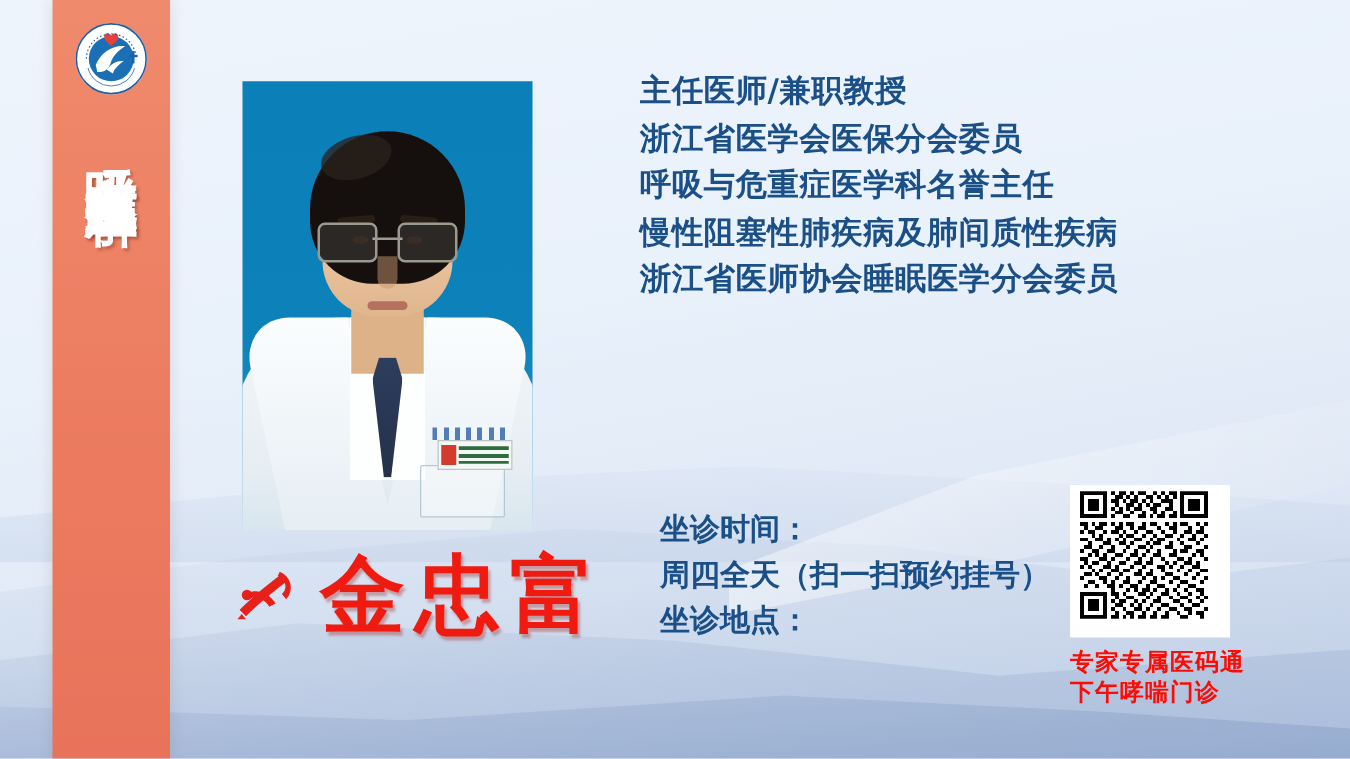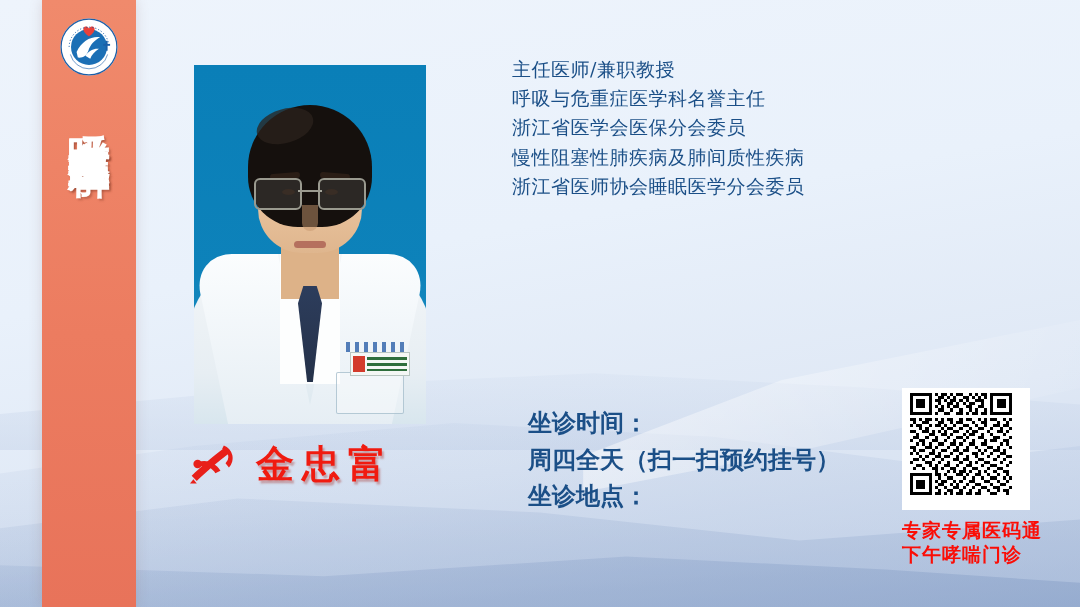--- a/index.html
+++ b/index.html
@@ -103,45 +103,45 @@
       background:repeating-linear-gradient(180deg,#2e6e3c 0 3px,#f4f7f5 3px 6px);}
   .p-logotext{position:absolute;right:18px;bottom:72px;width:62px;height:10px;
       background:repeating-linear-gradient(90deg,#2b5fa8 0 4px,transparent 4px 9px);opacity:.8;}
 
   
   .nameline{position:absolute;left:186px;top:442px;display:flex;align-items:center;gap:18px;}
   .emblem{width:52px;height:44px;}
   .docname{
     color:#f01b10;
     font-family:"DejaVu Serif","Liberation Serif",serif;
-    font-weight:bold;font-size:38px;letter-spacing:8px;line-height:1;
+    font-weight:bold;font-size:68px;letter-spacing:8px;line-height:1;
     text-shadow:2px 3px 2px rgba(160,30,20,.35);
   }
 
   
   .creds{position:absolute;left:512px;top:56px;width:520px;}
   .creds p{
     margin:0 0 3px 0;
     color:#1b4f87;
     font-family:"DejaVu Serif","Liberation Serif",serif;
-    font-weight:normal;font-size:19px;line-height:1.38;letter-spacing:.5px;
+    font-weight:bold;font-size:25px;line-height:1.38;letter-spacing:.5px;
     white-space:nowrap;
   }
   .creds p.wrapline{white-space:normal;}
 
   
   .schedule{position:absolute;left:528px;top:406px;width:320px;}
   .schedule p{
     margin:0 0 2px 0;color:#1b4f87;
     font-family:"DejaVu Serif","Liberation Serif",serif;
     font-weight:bold;font-size:24px;line-height:1.44;white-space:nowrap;
   }
 
   
-  .qrblock{position:absolute;left:902px;top:388px;width:120px;text-align:left;}
+  .qrblock{position:absolute;left:856px;top:388px;width:120px;text-align:left;}
   .qrbox{width:118px;height:112px;background:#ffffff;padding:5px 5px;margin:0 auto;}
   .qr{width:108px;height:102px;display:block;}
   .qrcaption{margin-top:8px;}
   .qrcaption p{
     margin:0;color:#fb0d06;
     font-family:"DejaVu Serif","Liberation Serif",serif;
     font-weight:bold;font-size:19px;line-height:1.28;letter-spacing:1px;white-space:nowrap;
   }
 </style>
 </head>
@@ -208,22 +208,22 @@
         <path d="M44 4 a16 16 0 0 1 6 26 l-4 -5 a10 10 0 0 0 -4 -17 z"></path>
         <path d="M14 24 C22 20 34 24 40 34 l-6 3 C30 30 22 27 16 29 Z"></path>
         <circle cx="13" cy="26" r="5"></circle>
       </g>
     </svg>
     <div class="docname">金忠富</div>
   </div>
 
   <div class="creds">
     <p>主任医师/兼职教授</p>
+    <p>浙江省医学会医保分会委员</p>
     <p>呼吸与危重症医学科名誉主任</p>
-    <p>浙江省医学会医保分会委员</p>
     <p>慢性阻塞性肺疾病及肺间质性疾病</p>
     <p>浙江省医师协会睡眠医学分会委员</p>
   </div>
 
   <div class="schedule">
     <p>坐诊时间：</p>
     <p>周四全天（扫一扫预约挂号）</p>
     <p>坐诊地点：</p>
   </div>
 

